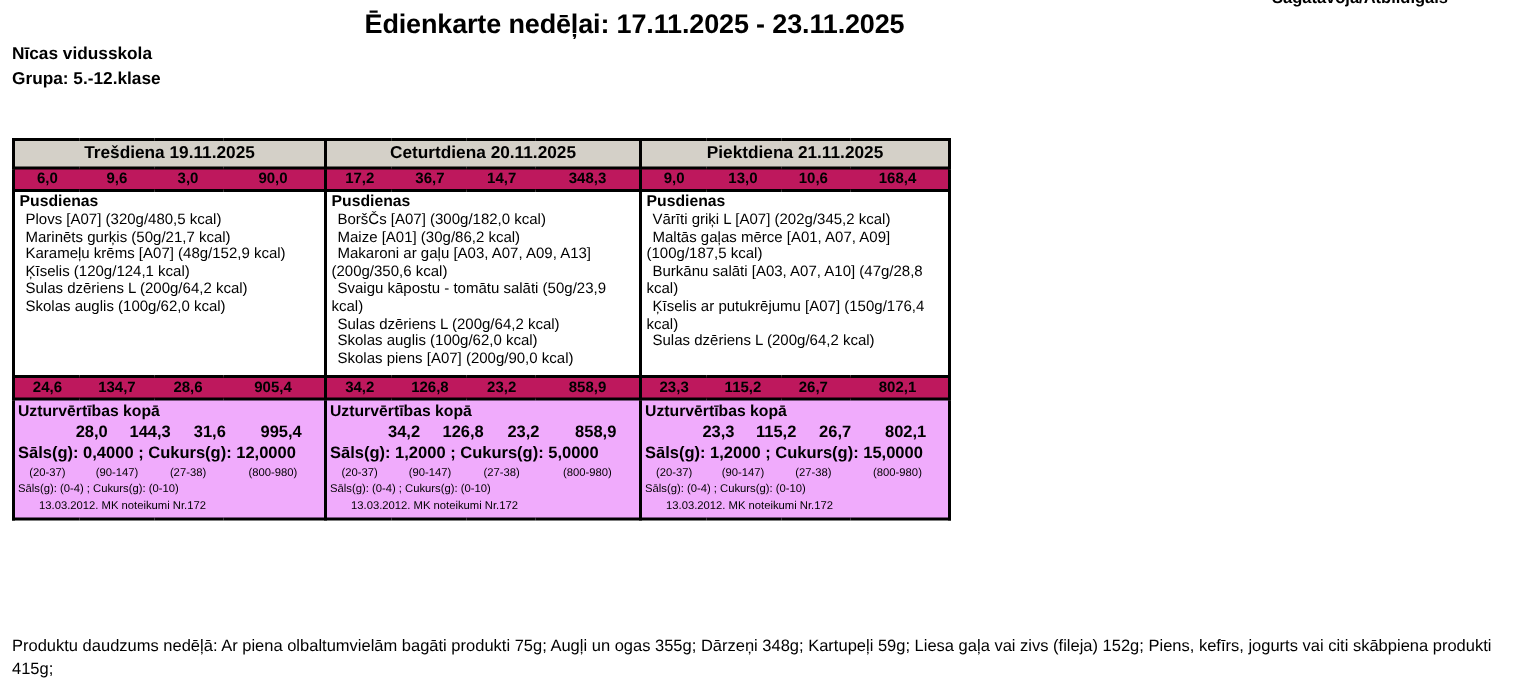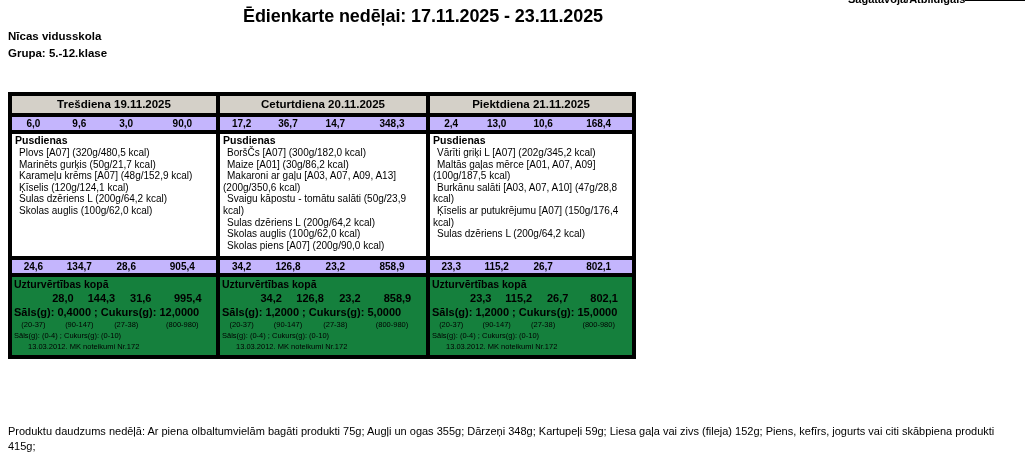--- a/index.html
+++ b/index.html
@@ -58,21 +58,21 @@
   .menu-table {
     position: absolute;
     top: 92px;
     left: 8px;
     width: 624px;
     border-collapse: collapse;
     table-layout: fixed;
     font-size: 10px;
   }
   .menu-table td, .menu-table th {
-    border: 4px solid #000000;
+    border: 2px solid #000000;
     padding: 0;
     vertical-align: top;
   }
 
   .day-header {
     background: #d4d0c8;
     text-align: center;
     font-weight: bold;
     font-size: 11.5px;
     height: 17px;
@@ -105,41 +105,41 @@
   }
   .meal-items div {
     text-indent: 4px;
   }
 
   .brokastis-cell { height: 36px; }
   .pusdienas-cell { height: 122px; }
 
   .totals-row td {
     padding: 0;
-    background: #c4b5fd;
+    background: #be185d;
     height: 13px;
   }
   .totals-strip {
     display: flex;
     width: 100%;
     font-weight: bold;
     font-size: 10px;
     line-height: 13px;
   }
   .totals-strip span {
     text-align: center;
   }
   .tw1 { width: 21%; }
   .tw2 { width: 24%; }
   .tw3 { width: 22%; }
   .tw4 { width: 33%; }
 
   
   .summary-cell {
-    background: #15803d;
+    background: #f0abfc;
     padding: 0;
   }
   .summary-title {
     font-weight: bold;
     font-size: 10.5px;
     padding: 1px 0 0 2px;
   }
   .summary-values {
     display: flex;
     font-weight: bold;
@@ -235,21 +235,21 @@
       <td colspan="4">
         <div class="totals-strip">
             <span class="tw1">17,2</span>
             <span class="tw2">36,7</span>
             <span class="tw3">14,7</span>
             <span class="tw4">348,3</span>
           </div>
       </td>
       <td colspan="4">
         <div class="totals-strip">
-            <span class="tw1">2,4</span>
+            <span class="tw1">9,0</span>
             <span class="tw2">13,0</span>
             <span class="tw3">10,6</span>
             <span class="tw4">168,4</span>
           </div>
       </td>
     </tr>
 
     <tr>
       <td class="meal-cell pusdienas-cell" colspan="4">
         <div class="meal-title">Pusdienas</div>

